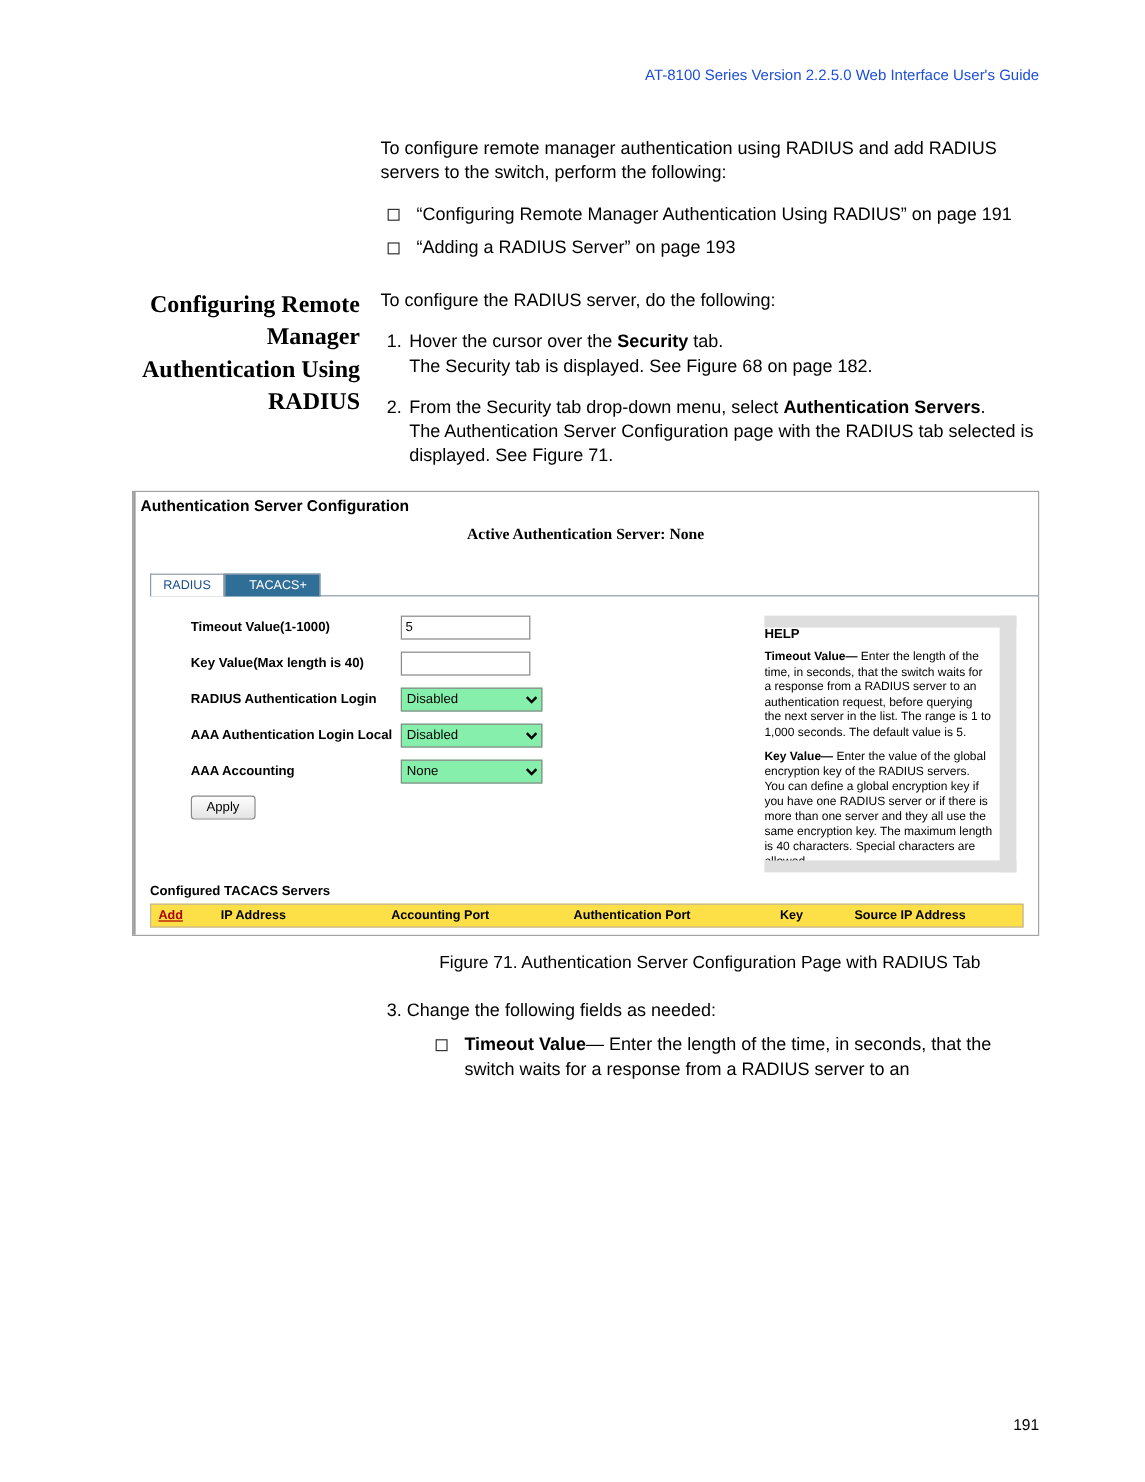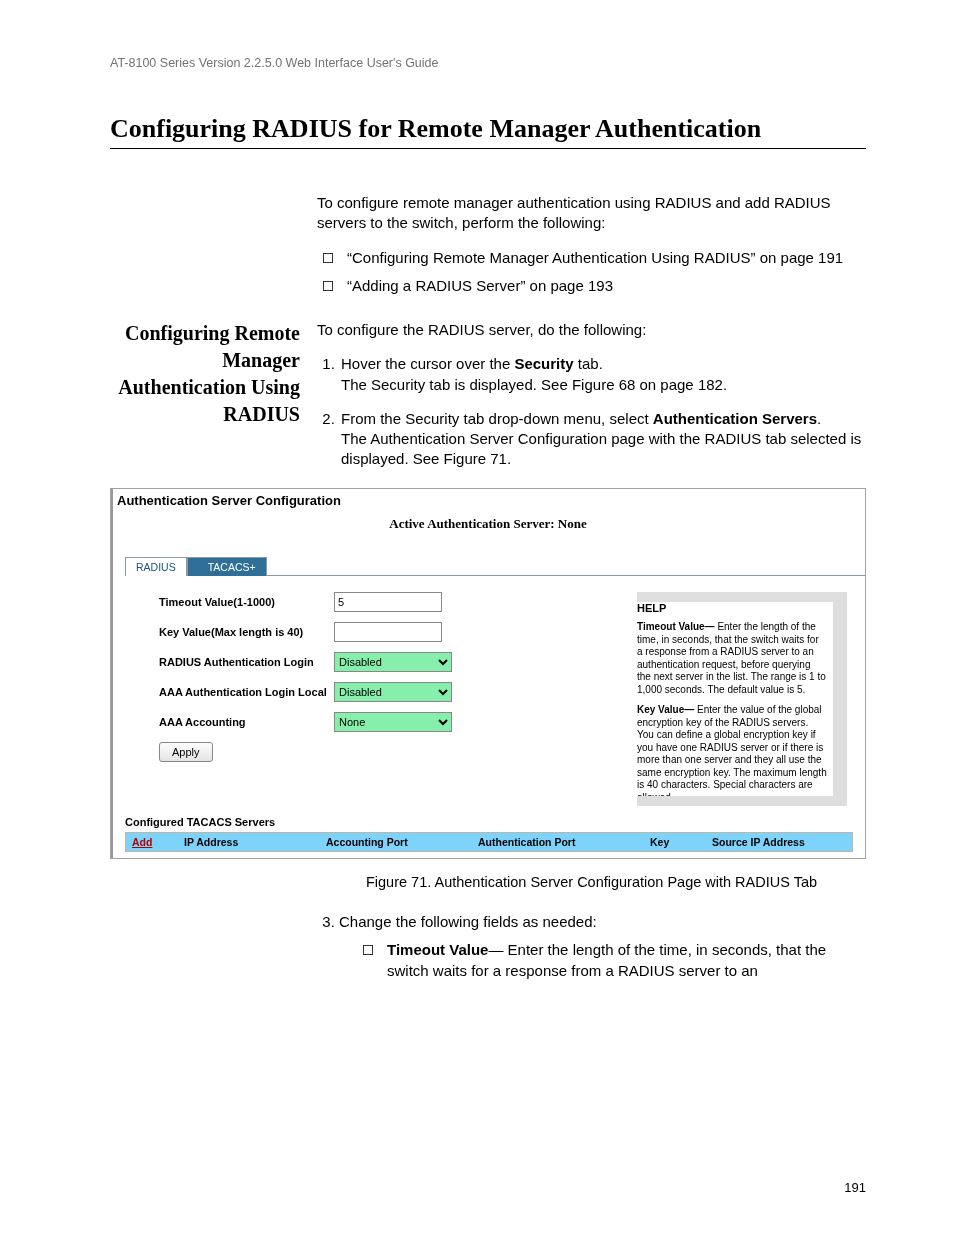--- a/index.html
+++ b/index.html
@@ -10,22 +10,23 @@
     color: #000;
   }
   .page {
     width: 954px;
     height: 1235px;
     position: relative;
     box-sizing: border-box;
     padding: 56px 88px 40px 110px;
   }
   .run-head {
+    text-align: right;
     font-size: 12.5px;
-    color: #737373;
+    color: #1d4ed8;
     margin-bottom: 44px;
   }
   h1.section-title {
     font-family: "Times New Roman", Times, serif;
     font-weight: bold;
     font-size: 26px;
     margin: 0 0 6px 0;
     border-bottom: 1px solid #000;
     padding-bottom: 4px;
   }
@@ -140,21 +141,21 @@
     position:absolute; right:-12px; top:12px; width:10px; height:30px; background:#bbb; border:1px solid #999;
   }
   .help-box h4 { margin: 0 0 6px 0; font-size: 11px; }
   .help-box p { margin: 0 0 8px 0; }
   .cfg-section {
     padding: 4px 12px 6px 14px;
   }
   .cfg-title { font-weight: bold; font-size: 11px; margin-bottom: 4px; }
   .cfg-head {
     border: 1px solid #c4b59d;
-    background: #7dd3fc;
+    background: #fde047;
     display: flex;
     font-size: 10.5px;
     font-weight: bold;
   }
   .cfg-head div { padding: 3px 6px; }
   .cfg-head .add { color: #b00000; text-decoration: underline; width:40px; cursor:pointer;}
   .cfg-head .ip { width: 130px; }
   .cfg-head .ap { width: 140px; }
   .cfg-head .aup { width: 160px; }
   .cfg-head .key { width: 50px; }
@@ -173,21 +174,20 @@
     content:""; position:absolute; left:0; top:5px; width:8px;height:8px;border:1px solid #333;
   }
   .page-num { position:absolute; bottom:40px; right:88px; font-size:13px; }
 </style>
 </head>
 <body>
 
 <div class="page">
   <div class="run-head">AT-8100 Series Version 2.2.5.0 Web Interface User's Guide</div>
 
-  <h1 class="section-title">Configuring RADIUS for Remote Manager Authentication</h1>
 
   <div class="body-area">
     <div class="left-col"></div>
     <div class="right-col">
       <p>To configure remote manager authentication using RADIUS and add RADIUS servers to the switch, perform the following:</p>
       <ul class="sq">
         <li>“Configuring Remote Manager Authentication Using RADIUS” on page 191</li>
         <li>“Adding a RADIUS Server” on page 193</li>
       </ul>
     </div>

